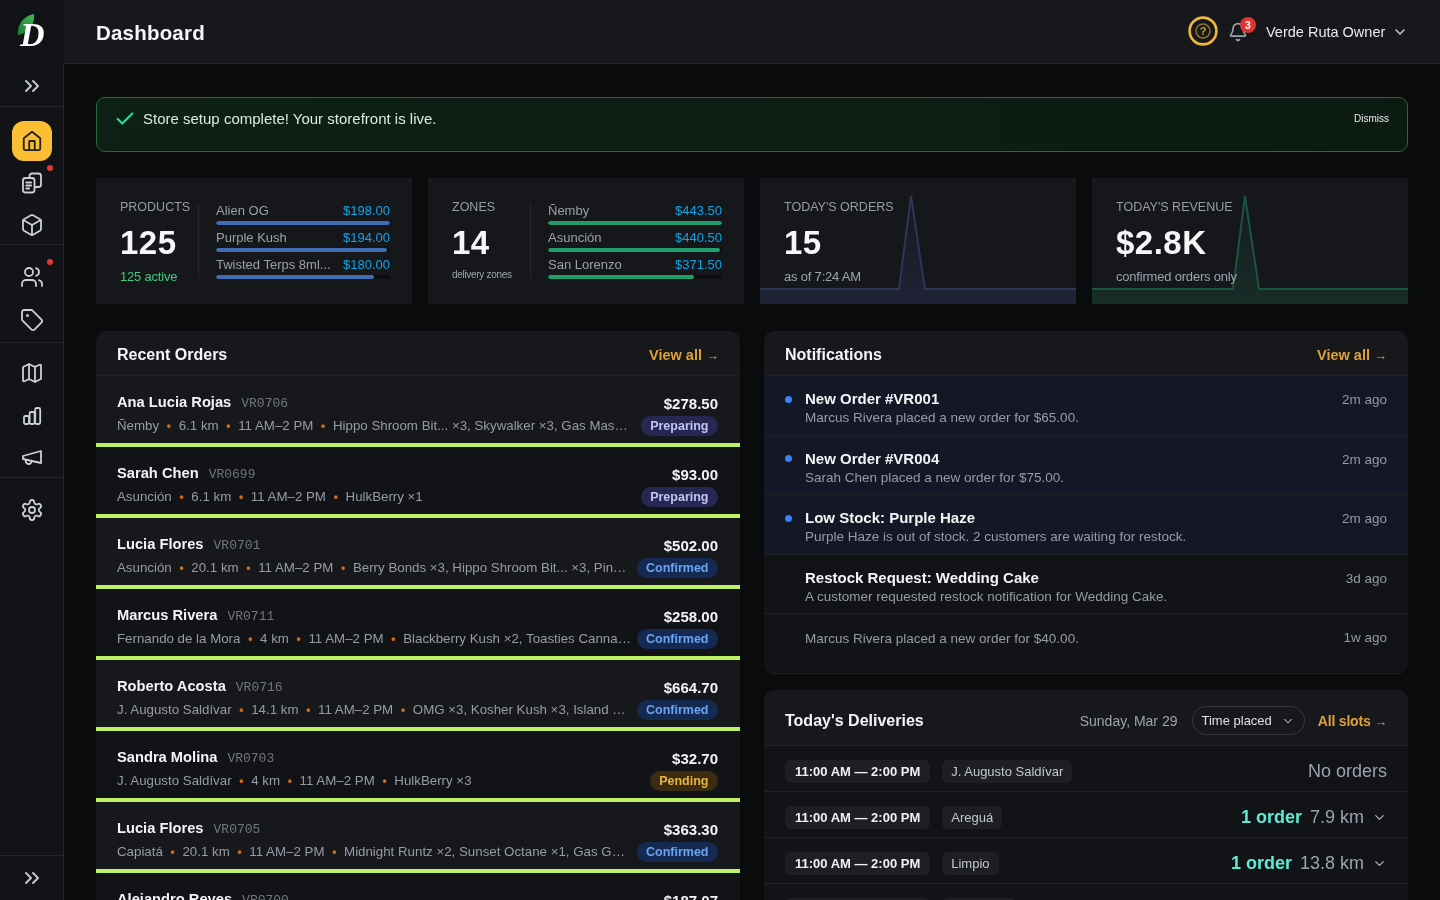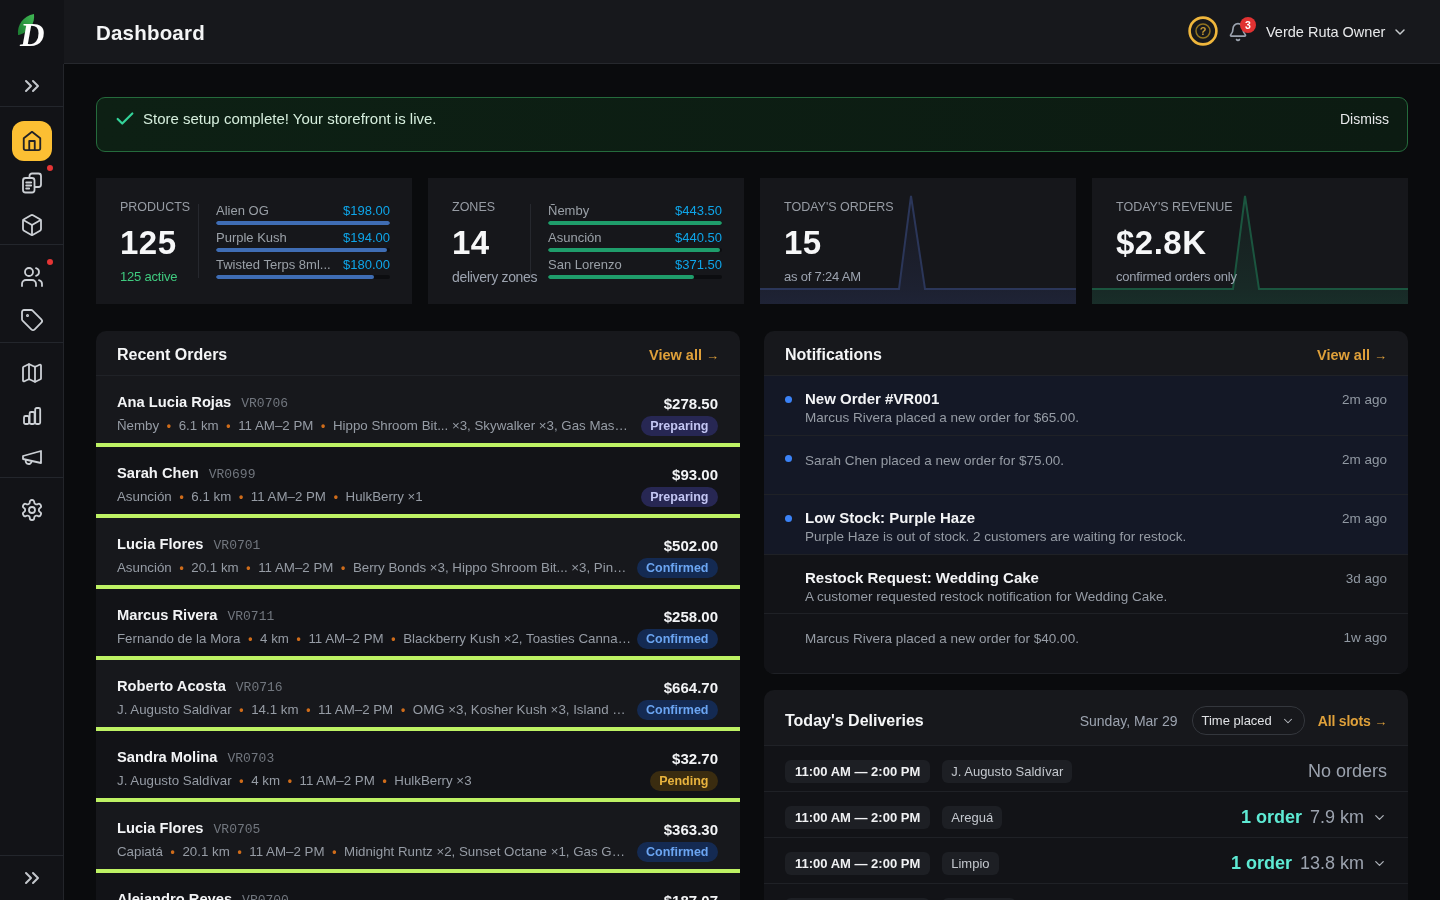--- a/index.html
+++ b/index.html
@@ -22,21 +22,21 @@
 .sic { position:absolute; left:20px; width:24px; height:24px; }
 .active-tile { position:absolute; left:12px; top:121px; width:40px; height:40px; background:#fcbf33; border-radius:12px; display:flex; align-items:center; justify-content:center; }
 .active-tile svg { stroke:#1d1d20; }
 .reddot { position:absolute; left:45px; width:10px; height:10px; background:#e53535; border-radius:50%; border:2px solid #121317; }
 
 
 #main { position:absolute; left:64px; top:64px; width:1376px; padding:33px 32px 0 32px; }
 
 #banner { height:55px; background:linear-gradient(90deg,#0d2014,#0c1b12); border:1px solid #256b3c; border-radius:9px; display:flex; align-items:center; padding:0 18px 12px 17px; margin-bottom:26px; }
 #banner .txt { color:#d6eedd; font-size:15px; font-weight:500; margin-left:7px; }
-#banner .dismiss { margin-left:auto; color:#e8e9eb; font-size:14px; }
+#banner .dismiss { margin-left:auto; color:#e8e9eb; font-size:10px; }
 
 #stats { display:flex; gap:16px; margin-bottom:27px; }
 .card { position:relative; width:316px; height:126px; background:#16171b; border-radius:0; overflow:hidden; }
 .card .inner { position:absolute; left:24px; top:22px; }
 .card .lbl { font-size:12.5px; letter-spacing:0px; color:#979ca4; font-weight:400; }
 .card .big { font-size:33px; font-weight:800; color:#f6f7f8; margin-top:10px; letter-spacing:.5px; }
 .card .sub { font-size:13px; letter-spacing:-.2px; color:#9ca3af; margin-top:7px; }
 .card .sub.green { color:#3fca7f; }
 .vline { position:absolute; left:102px; top:26px; width:1px; height:74px; background:#26282e; }
 .mini { position:absolute; left:120px; top:25px; width:174px; }
@@ -138,21 +138,21 @@
             <div class="track">
               <div class="fill" style="width:91%;background:#3f6db4"></div>
             </div>
           </div>
       </div>
     </div>
     <div class="card">
       <div class="inner">
         <div class="lbl">ZONES</div>
         <div class="big">14</div>
-        <div class="sub" style="font-size:14px;letter-spacing:-.3px">delivery zones</div>
+        <div class="sub" style="font-size:10px;letter-spacing:-.3px">delivery zones</div>
       </div>
       <div class="vline"></div>
       <div class="mini">
         <div class="mrow">
             <div class="mtop">
               <span>Ñemby</span>
               <span class="mp">$443.50</span>
             </div>
             <div class="track">
               <div class="fill" style="width:100%;background:#1f9d6b"></div>
@@ -273,20 +273,21 @@
           </div>
         <div id="nrows">
           <div class="nrow unread">
               <span class="ndot"></span>
               <div class="nt">New Order #VR001</div>
               <div class="nd">Marcus Rivera placed a new order for $65.00.</div>
               <span class="when">2m ago</span>
             </div>
           <div class="nrow unread">
               <span class="ndot"></span>
+              <div class="nt">New Order #VR004</div>
               <div class="nd">Sarah Chen placed a new order for $75.00.</div>
               <span class="when">2m ago</span>
             </div>
           <div class="nrow unread">
               <span class="ndot"></span>
               <div class="nt">Low Stock: Purple Haze</div>
               <div class="nd">Purple Haze is out of stock. 2 customers are waiting for restock.</div>
               <span class="when">2m ago</span>
             </div>
           <div class="nrow">

